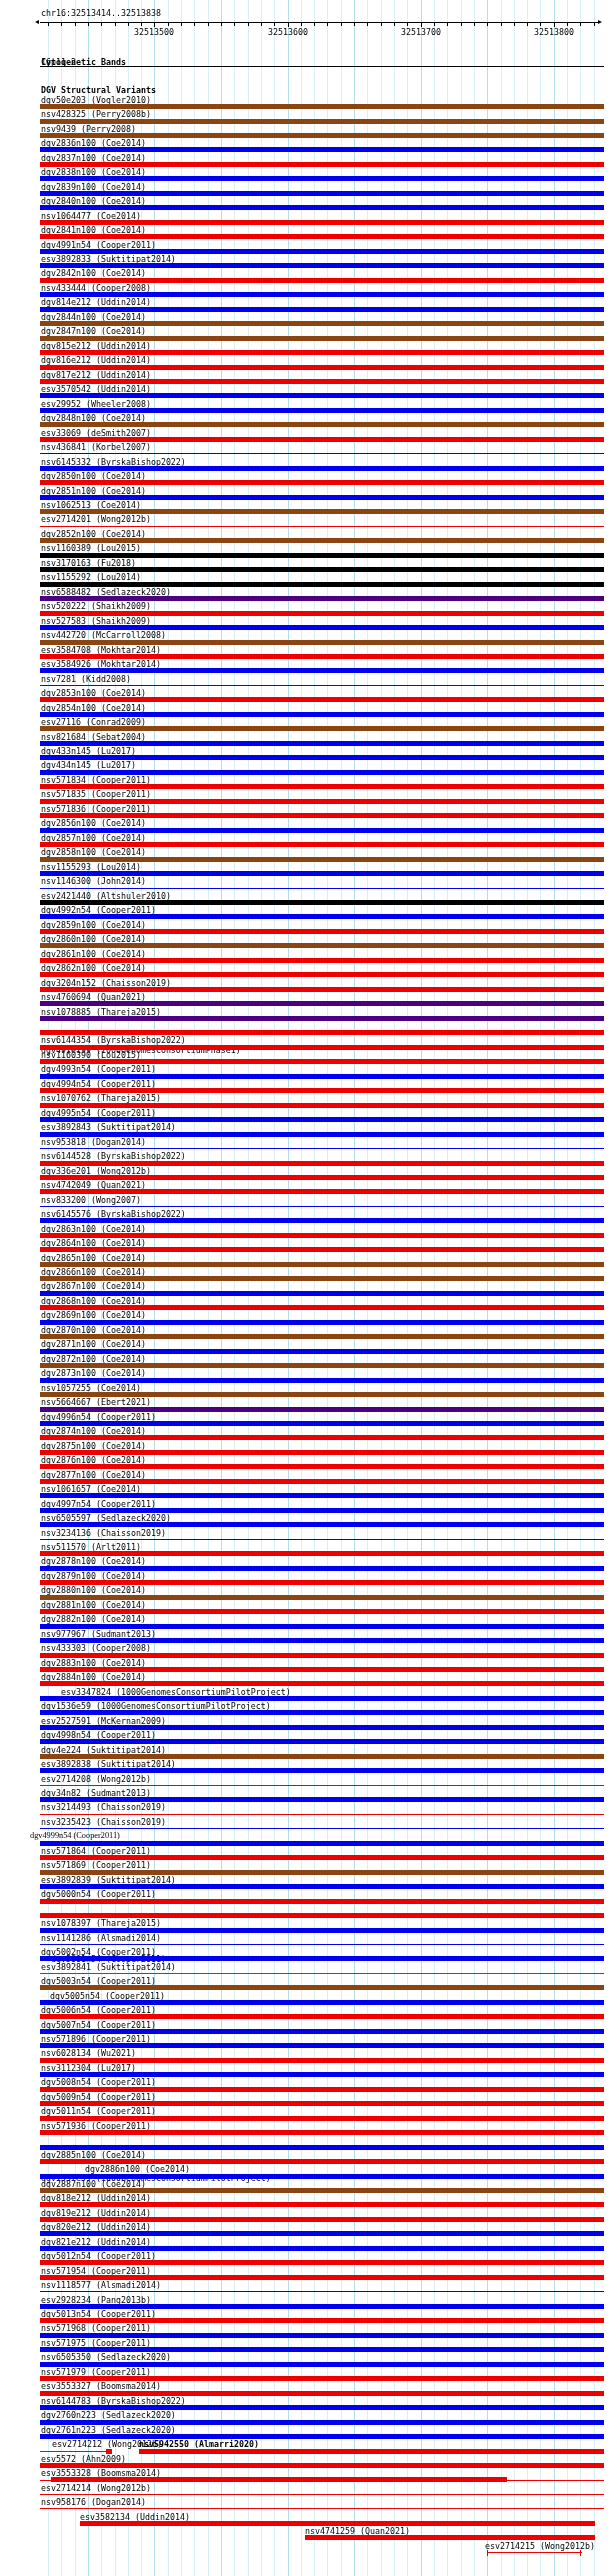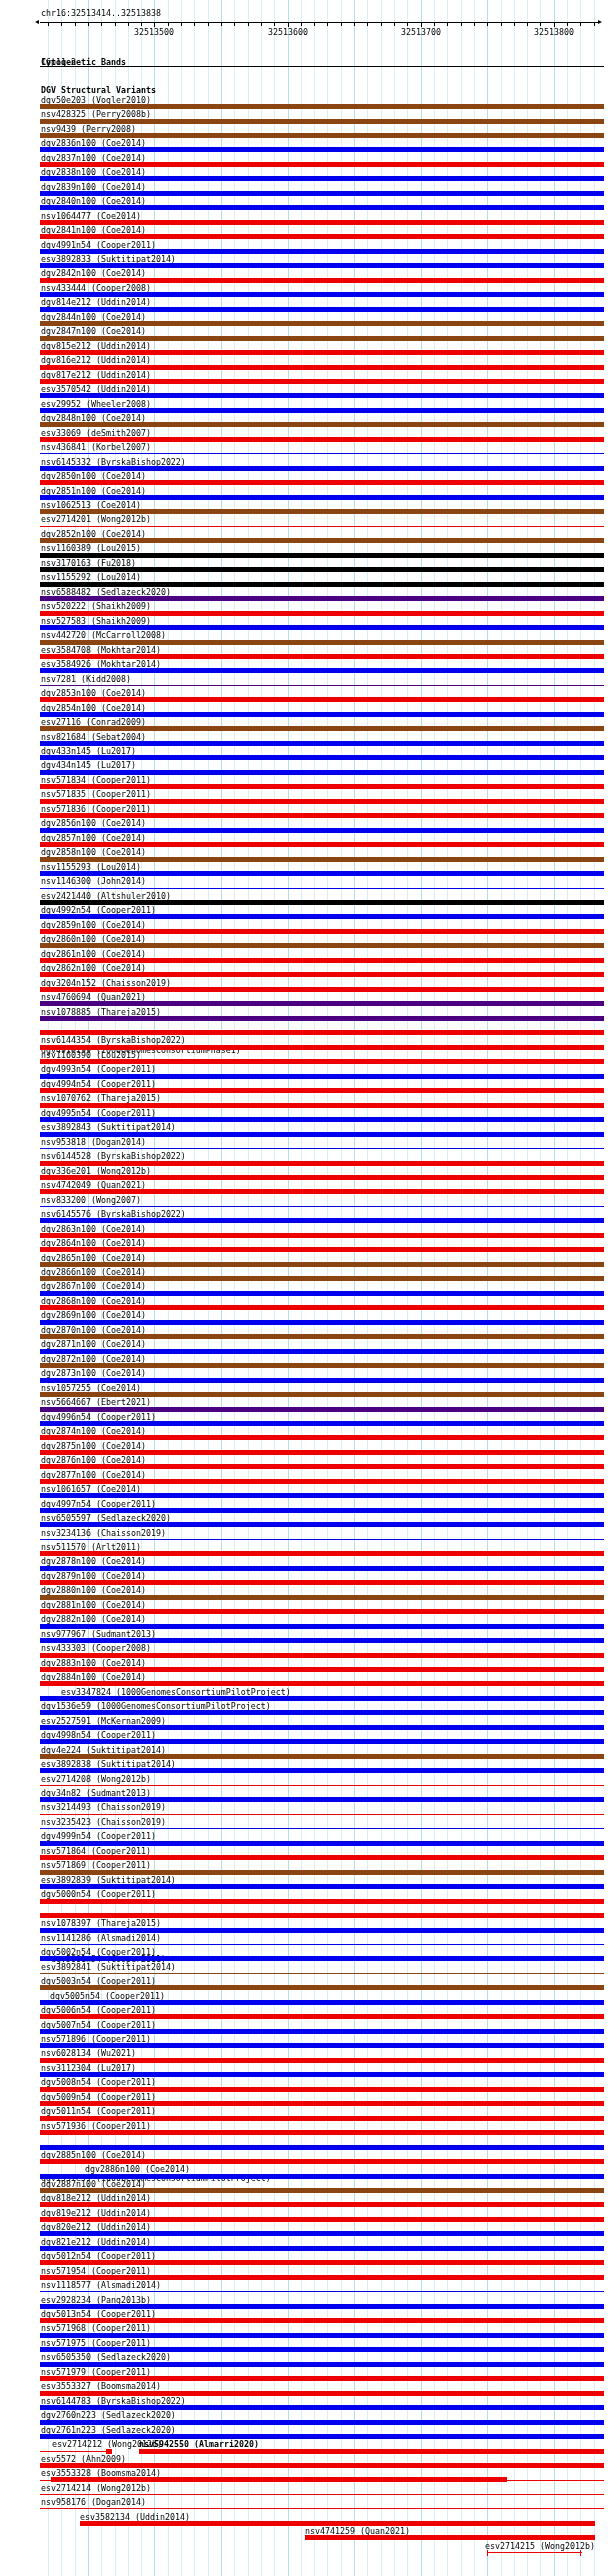--- a/index.html
+++ b/index.html
@@ -603,21 +603,21 @@
       </div>
       <div class="">
         <div class="txt" style="left: 41px; top: 1803px;">nsv3214493 (Chaisson2019)</div>
         <div class="thin" style="left: 40px; width: 564px; top: 1814px; background: rgb(238, 0, 0);"></div>
       </div>
       <div class="">
         <div class="txt" style="left: 41px; top: 1818px;">nsv3235423 (Chaisson2019)</div>
         <div class="thin" style="left: 40px; width: 564px; top: 1828px; background: rgb(0, 0, 238);"></div>
       </div>
       <div class="">
-        <div class="txt" style="left: 41px; top: 1832px;">dgv4999n54 (Cooper2011)</div>
+        <div class="txt" style="left: 30px; top: 1832px; font-family: Liberation Serif, serif;">dgv4999n54 (Cooper2011)</div>
         <div class="bar" style="left: 40px; width: 564px; top: 1841px; background: rgb(0, 0, 238);"></div>
       </div>
       <div class="">
         <div class="txt" style="left: 41px; top: 1847px;">nsv571864 (Cooper2011)</div>
         <div class="bar" style="left: 40px; width: 564px; top: 1855px; background: rgb(238, 0, 0);"></div>
       </div>
       <div class="">
         <div class="txt" style="left: 41px; top: 1861px;">nsv571869 (Cooper2011)</div>
         <div class="bar" style="left: 40px; width: 564px; top: 1870px; background: rgb(139, 69, 19);"></div>
       </div>

